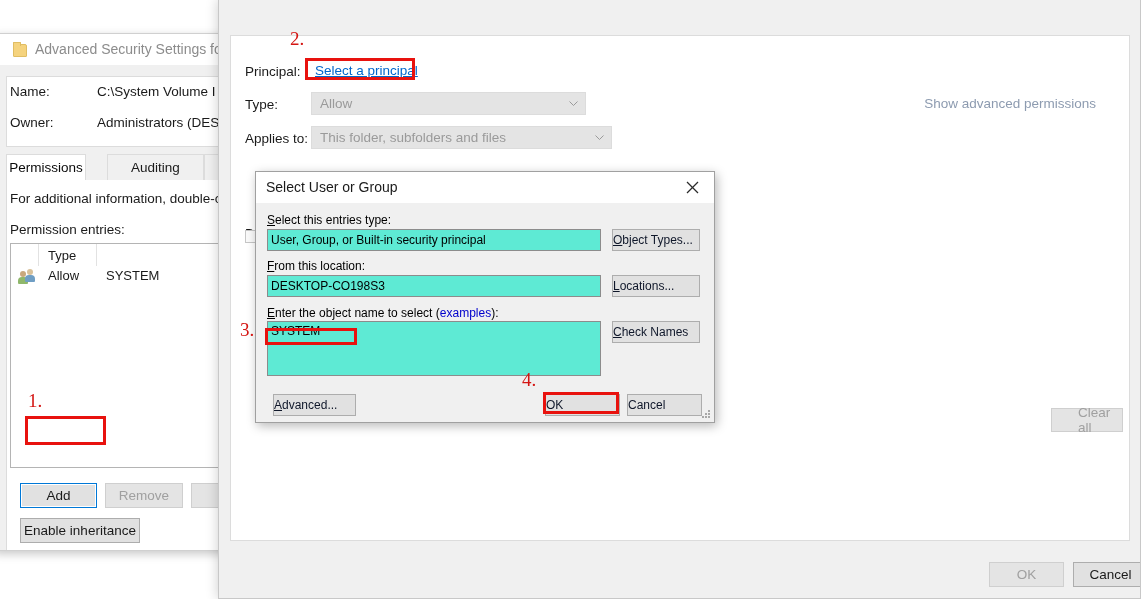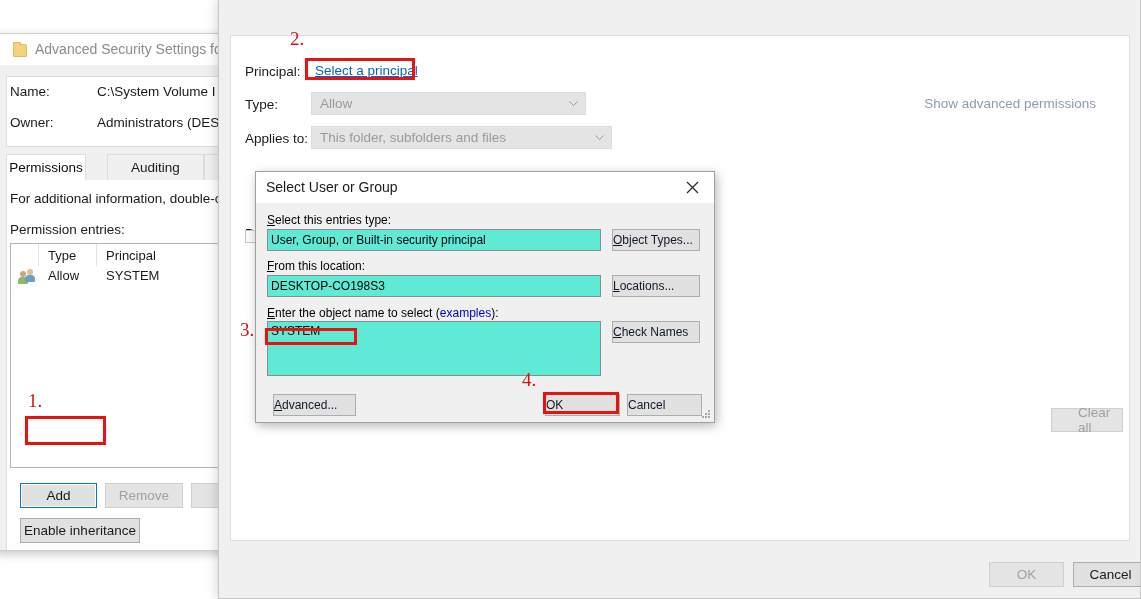--- a/index.html
+++ b/index.html
@@ -276,21 +276,20 @@
     </div>
     <div class="tabpage"></div>
 
     <span id="advInfoText">For additional information, double-c</span>
     <span id="advEntriesLbl">Permission entries:</span>
 
     <div class="lvbox">
       <div class="lvheader">
         <div class="lvh" id="lvhIcon"></div>
         <div class="lvh" id="lvhType">Type</div>
-        <div class="lvh" id="lvhPrincipal">Principal</div>
       </div>
       <div class="lvrow">
         <span class="users-icon">
           <span class="p1"><span class="pfig"><span class="head"></span><span class="body"></span></span></span>
           <span class="p2"><span class="pfig"><span class="head"></span><span class="body"></span></span></span>
         </span>
         <span id="lvrType">Allow</span>
         <span id="lvrPrincipal">SYSTEM</span>
       </div>
     </div>

